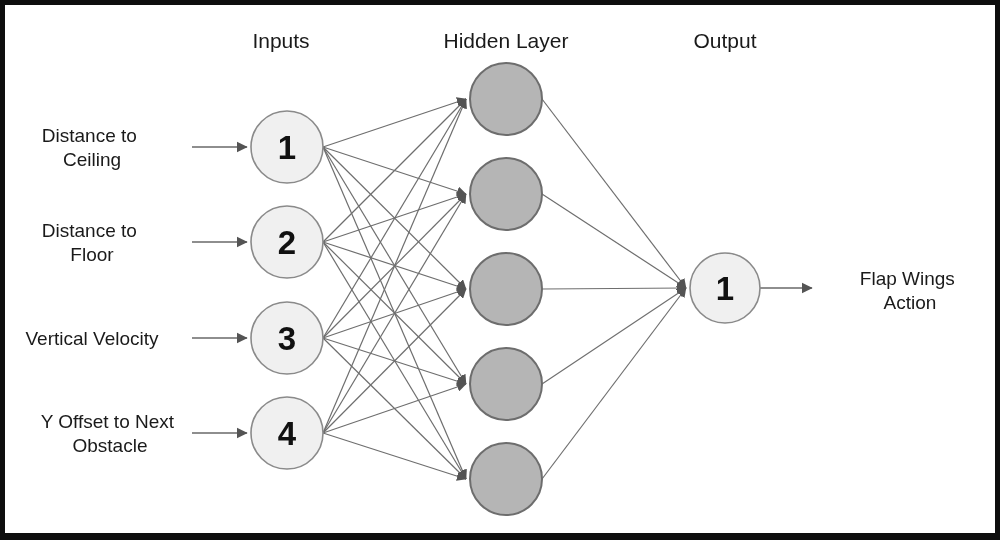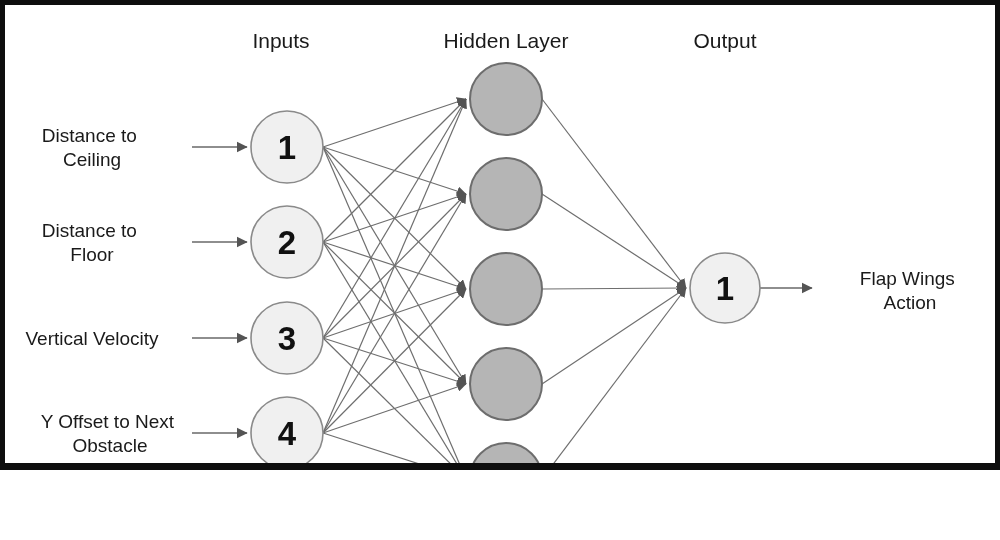--- a/index.html
+++ b/index.html
@@ -1,19 +1,19 @@
 <!DOCTYPE html>
 <html><head>
 <meta charset="utf-8">
 <style>
   html, body { margin: 0; padding: 0; background: #ffffff; }
   .stage {
     position: relative;
     width: 1000px;
-    height: 470px;
+    height: 540px;
     background: #ffffff;
     overflow: hidden;
   }
   .frame {
     position: absolute;
     inset: 0;
     border: 5px solid #0e0e0e;
     border-bottom-width: 7px;
     box-sizing: border-box;
     pointer-events: none;

